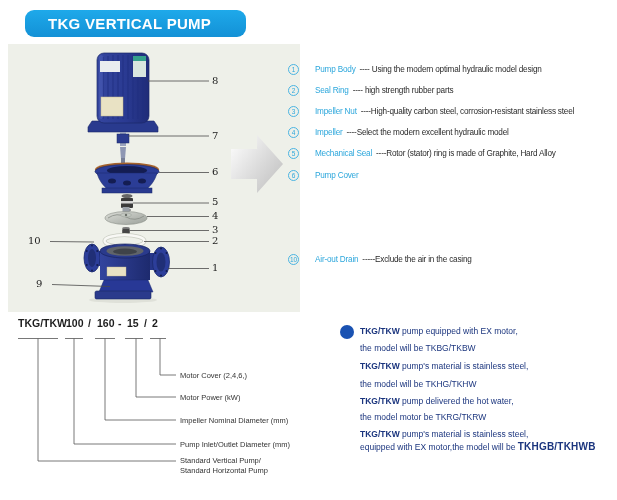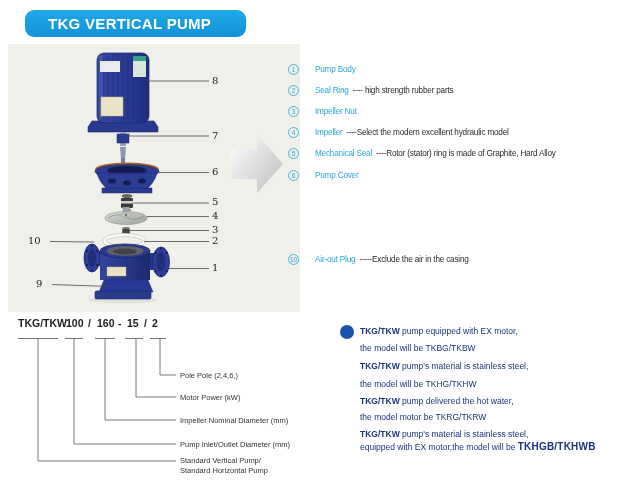--- a/index.html
+++ b/index.html
@@ -233,47 +233,49 @@
         <stop offset="1" stop-color="#c2c2c2"></stop>
     </linearGradient>
   </defs>
   <polygon points="0,15 26,15 26,1 52,30 26,59 26,45 0,45" fill="url(#arrowGrad)"></polygon>
 </svg>
 
 <div class="abs parts-list">
   <div class="part-item" style="top:0px">
       <span class="pnum">1</span>
       <span class="pname">Pump Body</span> 
+      <span class="pdesc">---- Using the modern optimal hydraulic model design</span>
     </div>
   <div class="part-item" style="top:21.2px">
       <span class="pnum">2</span>
       <span class="pname">Seal Ring</span> 
       <span class="pdesc">---- high strength rubber parts</span>
     </div>
   <div class="part-item" style="top:42.4px">
       <span class="pnum">3</span>
       <span class="pname">Impeller Nut</span> 
+      <span class="pdesc">----High-quality carbon steel, corrosion-resistant stainless steel</span>
     </div>
   <div class="part-item" style="top:63.6px">
       <span class="pnum">4</span>
       <span class="pname">Impeller</span> 
       <span class="pdesc">----Select the modern excellent hydraulic model</span>
     </div>
   <div class="part-item" style="top:84.8px">
       <span class="pnum">5</span>
       <span class="pname">Mechanical Seal</span> 
       <span class="pdesc">----Rotor (stator) ring is made of Graphite, Hard Alloy</span>
     </div>
   <div class="part-item" style="top:106px">
       <span class="pnum">6</span>
       <span class="pname">Pump Cover</span> 
     </div>
   <div class="part-item" style="top:190.8px">
       <span class="pnum">10</span>
-      <span class="pname">Air-out Plug</span> 
+      <span class="pname">Air-out Drain</span> 
       <span class="pdesc">-----Exclude the air in the casing</span>
     </div>
 </div>
 
 <span class="code-seg" style="left:18px">TKG/TKW</span>
 <span class="code-seg" style="left:66px">100</span>
 <span class="code-seg" style="left:88px">/</span>
 <span class="code-seg" style="left:97px">160</span>
 <span class="code-seg" style="left:118px">-</span>
 <span class="code-seg" style="left:127px">15</span>
@@ -288,21 +290,21 @@
     <line x1="125" y1="338.5" x2="143" y2="338.5"></line>
     <line x1="150" y1="338.5" x2="166" y2="338.5"></line>
     <polyline points="160,338.5 160,375 176,375"></polyline>
     <polyline points="136,338.5 136,397 176,397"></polyline>
     <polyline points="105,338.5 105,420 176,420"></polyline>
     <polyline points="74,338.5 74,444 176,444"></polyline>
     <polyline points="38,338.5 38,461 176,461"></polyline>
   </g>
 </svg>
 
-<span class="bd-label" style="top:371px">Pole Pole (2,4,6,)</span>
+<span class="bd-label" style="top:371px">Motor Cover (2,4,6,)</span>
 <span class="bd-label" style="top:393px">Motor Power  (kW)</span>
 <span class="bd-label" style="top:416px">Impeller Nominal Diameter (mm)</span>
 <span class="bd-label" style="top:440px">Pump Inlet/Outlet Diameter (mm)</span>
 <span class="bd-label" style="top:456px">Standard Vertical Pump/</span>
 <span class="bd-label" style="top:466px">Standard  Horizontal Pump</span>
 
 <div class="abs variant-bullet"></div>
 <div class="abs variants">
   <div class="v-line" style="top:0px"><span class="v-bold">TKG/TKW</span><span> pump equipped with EX motor,</span></div>
   <div class="v-line" style="top:17px"><span>the model will be TKBG/TKBW</span></div>

